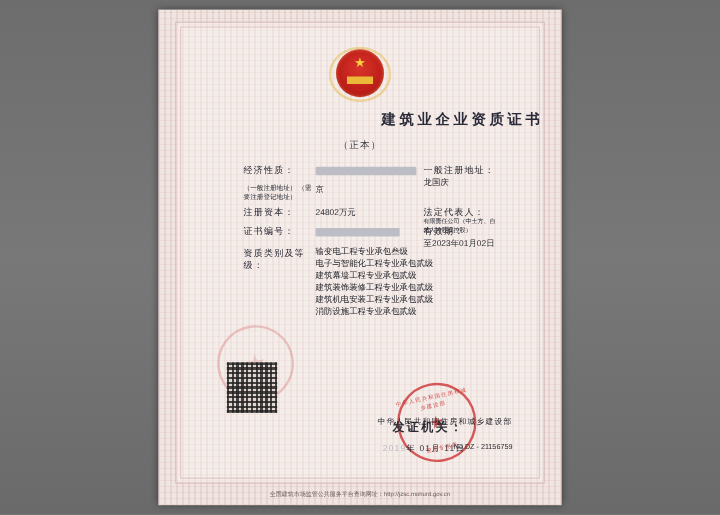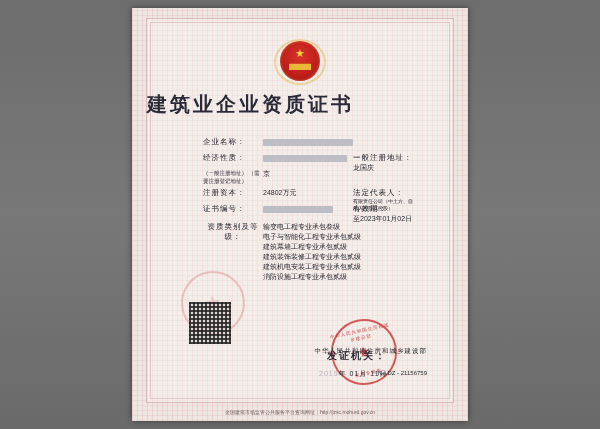--- a/index.html
+++ b/index.html
@@ -55,22 +55,22 @@
     width:22px;height:9px;background:#f0c93c;
     clip-path:polygon(0 30%,100% 30%,100% 100%,0 100%);
     opacity:.9;
   }
   .emblem .wheat{
     position:absolute;left:0;top:0;width:52px;height:46px;
     border-radius:50%;
     box-shadow:inset 0 0 0 2px rgba(226,180,60,.45);
   }
   .title{
-    position:absolute;left:0;right:0;top:72px;text-align:left;
-    font-size:20px;font-weight:bold;letter-spacing:3px;color:#2a2a38;
+    position:absolute;left:0;right:0;top:72px;text-align:right;
+    font-size:12px;font-weight:bold;letter-spacing:3px;color:#2a2a38;
     font-family:"DejaVu Sans", sans-serif;
   }
   .subtitle{
     position:absolute;left:0;right:0;top:96px;text-align:center;
     font-size:8px;color:#3a3a46;letter-spacing:1px;
   }
   
   .fields{position:absolute;left:56px;right:22px;top:118px;font-size:7.5px;color:#22222c;}
   .row{position:relative;min-height:13px;margin-bottom:3px;}
   .lbl{display:inline-block;width:60px;letter-spacing:1px;color:#1f1f2b;vertical-align:top;font-size:7.5px;}
@@ -78,21 +78,21 @@
   .val{display:inline-block;vertical-align:top;font-size:7px;color:#2b2b33;}
   .mask{
     display:inline-block;vertical-align:middle;
     height:7px;background:#bdbdc6;border-radius:1px;
   }
   .m90{width:90px}.m84{width:84px}.m70{width:70px}
   .col2{position:absolute;left:150px;top:0;}
   .lbl2{display:inline-block;letter-spacing:1px;font-size:7.5px;}
   .lbl2.tiny{font-size:5px;letter-spacing:0;line-height:7px;width:62px;vertical-align:top;}
   .scope{margin-top:5px;}
-  .scope .lbl{width:60px;font-size:7.5px;text-align:center;}
+  .scope .lbl{width:60px;font-size:7.5px;}
   .scopelist{display:inline-block;vertical-align:top;font-size:7px;line-height:10px;color:#23232c;}
   
   .qr{
     position:absolute;left:42px;bottom:58px;width:42px;height:42px;
     background:
       repeating-linear-gradient(0deg,#2b2b2b 0 2px,#efe9e6 2px 4px),
       repeating-linear-gradient(90deg,#2b2b2b 0 2px,#efe9e6 2px 4px);
     background-blend-mode:multiply;
     opacity:.85;
   }
@@ -145,26 +145,24 @@
     <div class="inner">
 
       <div class="emblem">
         <div class="wheat"></div>
         <div class="disc"></div>
         <div class="star">★</div>
         <div class="gate"></div>
       </div>
 
       <div class="title">建筑业企业资质证书</div>
+      <div class="subtitle">（正本）</div>
 
       <div class="fields">
 
-        <div class="row">
-          <span class="lbl">企业名称：</span><span class="mask m90"></span>
-        </div>
 
         <div class="row">
           <span class="lbl">经济性质：</span><span class="mask m84"></span>
           <span class="col2">
             <span class="lbl2">一般注册地址：</span><span class="val">龙国庆</span>
           </span>
         </div>
 
         <div class="row">
           <span class="lbl small">（一般注册地址）

